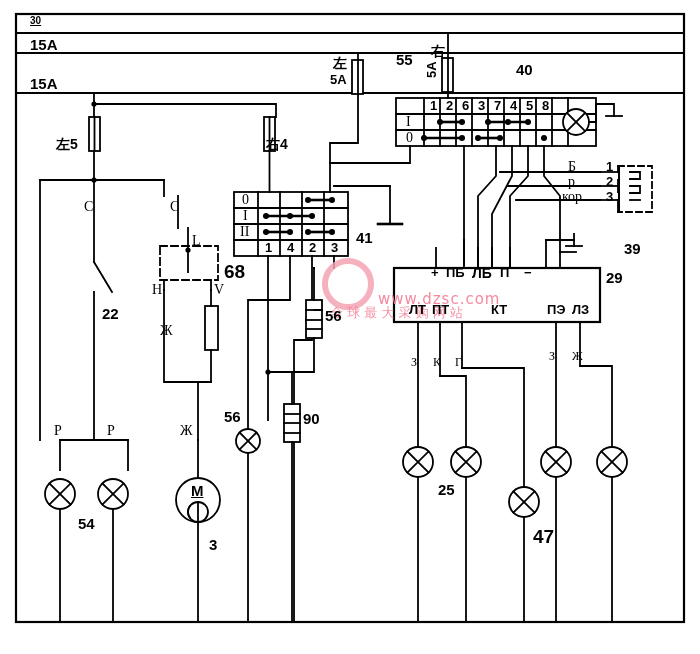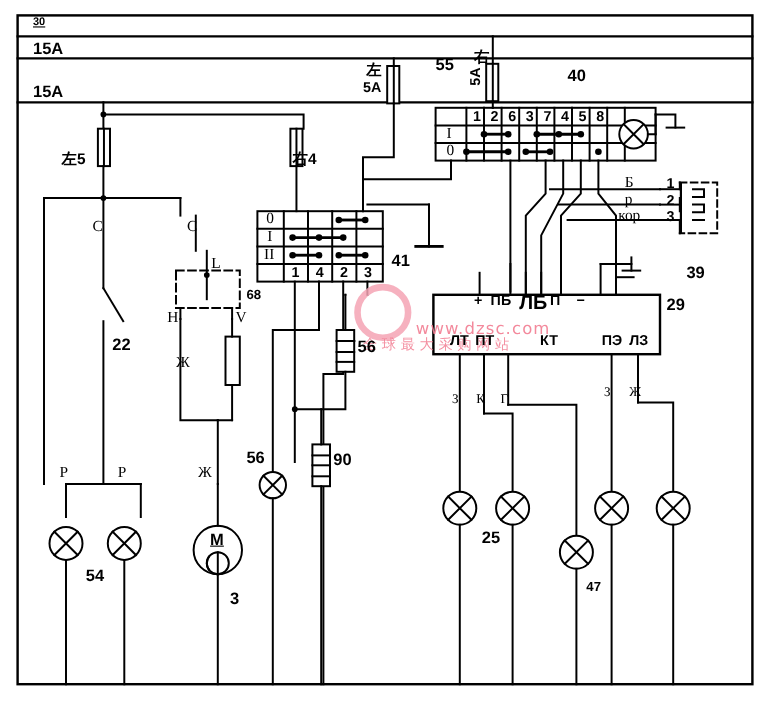--- a/index.html
+++ b/index.html
@@ -291,29 +291,29 @@
   <div class="lbl bold" style="left:333px;top:56px;font-size:14px;">左</div>
   <div class="lbl bold" style="left:330px;top:73px;font-size:13px;">5A</div>
   <div class="lbl bold" style="left:431px;top:44px;font-size:14px;">右</div>
   <div class="lbl bold" style="left:425px;top:78px;font-size:13px;transform:rotate(-90deg);transform-origin:left top;">5A</div>
 
   <div class="lbl bold" style="left:396px;top:52px;font-size:15px;">55</div>
   <div class="lbl bold" style="left:516px;top:62px;font-size:15px;">40</div>
   <div class="lbl bold" style="left:356px;top:230px;font-size:15px;">41</div>
   <div class="lbl bold" style="left:624px;top:216px;font-size:15px;margin-top:25px;">39</div>
   <div class="lbl bold" style="left:606px;top:270px;font-size:15px;">29</div>
-  <div class="lbl bold" style="left:224px;top:262px;font-size:12px;">68</div>
+  <div class="lbl bold" style="left:224px;top:262px;font-size:19px;">68</div>
   <div class="lbl bold" style="left:102px;top:306px;font-size:15px;">22</div>
   <div class="lbl bold" style="left:224px;top:409px;font-size:15px;">56</div>
   <div class="lbl bold" style="left:325px;top:308px;font-size:15px;">56</div>
   <div class="lbl bold" style="left:303px;top:411px;font-size:15px;">90</div>
   <div class="lbl bold" style="left:78px;top:516px;font-size:15px;">54</div>
   <div class="lbl bold" style="left:209px;top:537px;font-size:15px;">3</div>
   <div class="lbl bold" style="left:438px;top:482px;font-size:15px;">25</div>
-  <div class="lbl bold" style="left:533px;top:527px;font-size:12px;">47</div>
+  <div class="lbl bold" style="left:533px;top:527px;font-size:19px;">47</div>
   <div class="lbl bold" style="left:578px;top:483px;font-size:15px;"></div>
 
   <div class="lbl serif" style="left:406px;top:115px;font-size:14px;">I</div>
   <div class="lbl serif" style="left:406px;top:131px;font-size:14px;">0</div>
 
   <div class="lbl bold" style="left:430px;top:99px;font-size:13px;">1</div>
   <div class="lbl bold" style="left:446px;top:99px;font-size:13px;">2</div>
   <div class="lbl bold" style="left:462px;top:99px;font-size:13px;">6</div>
   <div class="lbl bold" style="left:478px;top:99px;font-size:13px;">3</div>
   <div class="lbl bold" style="left:494px;top:99px;font-size:13px;">7</div>
@@ -332,21 +332,21 @@
 
   <div class="lbl serif" style="left:568px;top:160px;font-size:14px;">Б</div>
   <div class="lbl serif" style="left:568px;top:175px;font-size:14px;">р</div>
   <div class="lbl serif" style="left:562px;top:190px;font-size:14px;">кор</div>
   <div class="lbl bold" style="left:606px;top:160px;font-size:13px;">1</div>
   <div class="lbl bold" style="left:606px;top:175px;font-size:13px;">2</div>
   <div class="lbl bold" style="left:606px;top:190px;font-size:13px;">3</div>
 
   <div class="lbl bold" style="left:431px;top:266px;font-size:13px;">+</div>
   <div class="lbl bold" style="left:446px;top:266px;font-size:13px;">ПБ</div>
-  <div class="lbl bold" style="left:472px;top:266px;font-size:18px;">ЛБ</div>
+  <div class="lbl bold" style="left:472px;top:266px;font-size:14px;">ЛБ</div>
   <div class="lbl bold" style="left:500px;top:266px;font-size:13px;">П</div>
   <div class="lbl bold" style="left:524px;top:266px;font-size:13px;">−</div>
 
   <div class="lbl bold" style="left:409px;top:303px;font-size:13px;">ЛТ</div>
   <div class="lbl bold" style="left:432px;top:303px;font-size:13px;">ПТ</div>
   <div class="lbl bold" style="left:456px;top:303px;font-size:13px;padding-left:35px;">КТ</div>
   <div class="lbl bold" style="left:547px;top:303px;font-size:13px;">ПЭ</div>
   <div class="lbl bold" style="left:572px;top:303px;font-size:13px;">ЛЗ</div>
 
   <div class="lbl serif" style="left:192px;top:234px;font-size:14px;">L</div>

